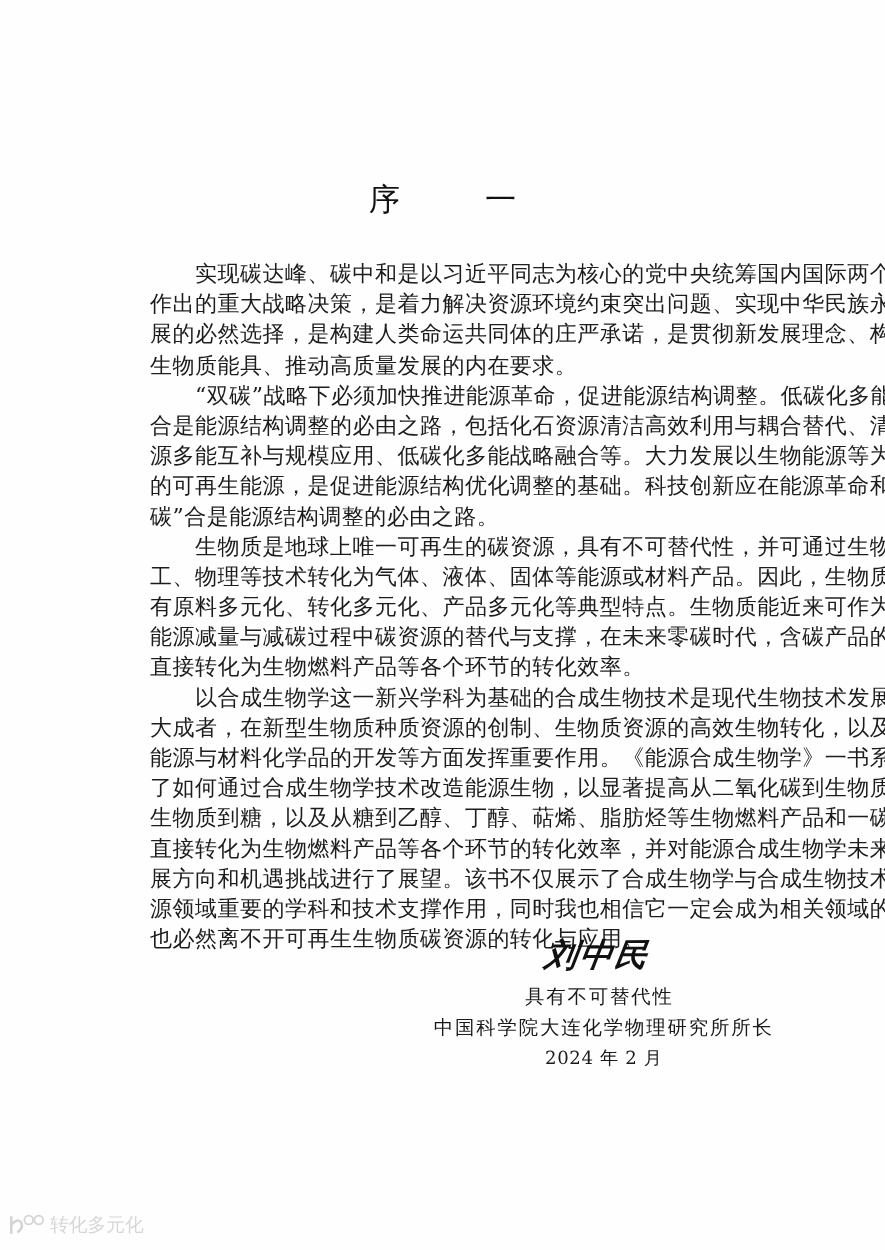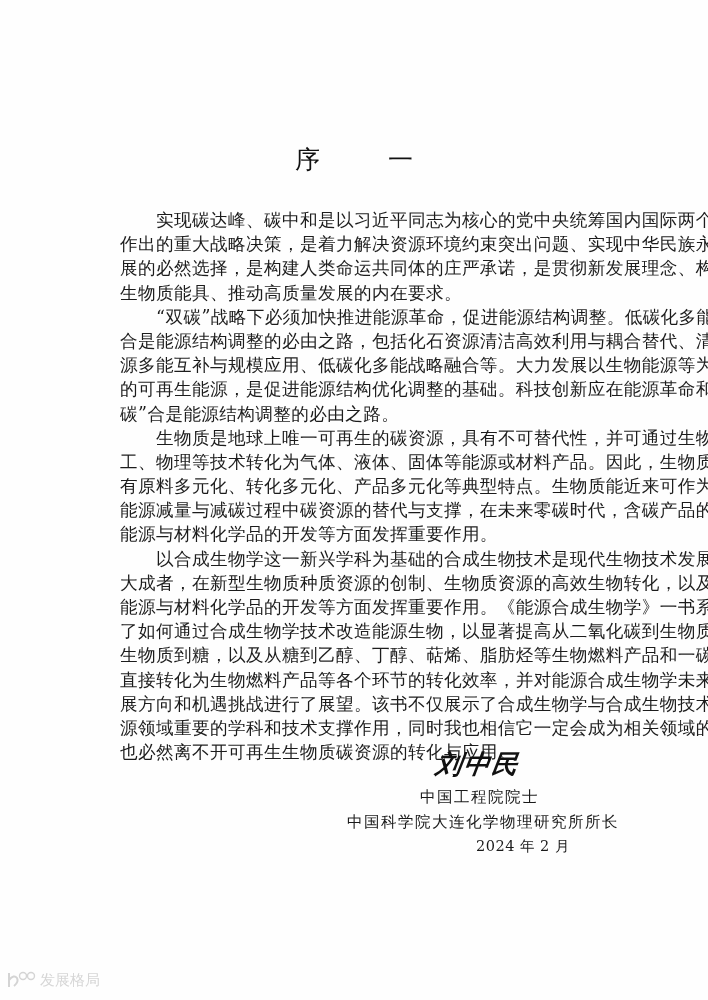--- a/index.html
+++ b/index.html
@@ -78,21 +78,20 @@
       letter-spacing: 1.5px;
       white-space: nowrap;
     }
     .sig-title1 { left: 420px; top: 42px; }
     .sig-title2 { left: 347px; top: 67px; text-align: center; }
     .sig-date {
       left: 436px; top: 92px;
       font-family: "DejaVu Serif", "Liberation Serif", serif;
       font-size: 14.5px;
       letter-spacing: 0.5px;
-      margin-left: 40px;
     }
     .watermark {
       position: absolute;
       left: 6px;
       top: 970px;
       display: flex;
       align-items: center;
       gap: 4px;
       color: #d6d6d6;
       font-family: "DejaVu Sans", sans-serif;
@@ -124,44 +123,44 @@
     <div class="line indent">“双碳”战略下必须加快推进能源革命，促进能源结构调整。低碳化多能融</div>
     <div class="line">合是能源结构调整的必由之路，包括化石资源清洁高效利用与耦合替代、清洁能</div>
     <div class="line">源多能互补与规模应用、低碳化多能战略融合等。大力发展以生物能源等为代表</div>
     <div class="line">的可再生能源，是促进能源结构优化调整的基础。科技创新应在能源革命和“双</div>
     <div class="line">碳”合是能源结构调整的必由之路。</div>
 
     <div class="line indent">生物质是地球上唯一可再生的碳资源，具有不可替代性，并可通过生物、化</div>
     <div class="line">工、物理等技术转化为气体、液体、固体等能源或材料产品。因此，生物质能具</div>
     <div class="line">有原料多元化、转化多元化、产品多元化等典型特点。生物质能近来可作为化石</div>
     <div class="line">能源减量与减碳过程中碳资源的替代与支撑，在未来零碳时代，含碳产品的生产</div>
-    <div class="line">能源与材料化学品的开发等方面发挥重要作用。</div>
+    <div class="line">直接转化为生物燃料产品等各个环节的转化效率。</div>
 
     <div class="line indent">以合成生物学这一新兴学科为基础的合成生物技术是现代生物技术发展的集</div>
     <div class="line">大成者，在新型生物质种质资源的创制、生物质资源的高效生物转化，以及生物</div>
     <div class="line">能源与材料化学品的开发等方面发挥重要作用。《能源合成生物学》一书系统总结</div>
     <div class="line">了如何通过合成生物学技术改造能源生物，以显著提高从二氧化碳到生物质、从</div>
     <div class="line">生物质到糖，以及从糖到乙醇、丁醇、萜烯、脂肪烃等生物燃料产品和一碳资源</div>
     <div class="line">直接转化为生物燃料产品等各个环节的转化效率，并对能源合成生物学未来的发</div>
     <div class="line">展方向和机遇挑战进行了展望。该书不仅展示了合成生物学与合成生物技术在能</div>
     <div class="line">源领域重要的学科和技术支撑作用，同时我也相信它一定会成为相关领域的科研</div>
     <div class="line">也必然离不开可再生生物质碳资源的转化与应用。</div>
   </div>
 
   <div class="signature-block">
     <div class="sig-name">刘中民</div>
-    <div class="sig-line sig-title1">中国工程院院士</div>
+    <div class="sig-line sig-title1">具有不可替代性</div>
     <div class="sig-line sig-title2">中国科学院大连化学物理研究所所长</div>
     <div class="sig-line sig-date">2024 年 2 月</div>
   </div>
 
   <div class="watermark">
     <span class="wm-logo">
       <svg width="30" height="20" viewBox="0 0 30 20">
         <path d="M3 3 L3 17 M3 10 Q8 4 11 8 Q13 12 8 16" stroke="#d4d4d4" stroke-width="2" fill="none"></path>
         <circle cx="17" cy="6" r="3.5" stroke="#d4d4d4" stroke-width="1.4" fill="none"></circle>
         <circle cx="25" cy="6" r="3.5" stroke="#d4d4d4" stroke-width="1.4" fill="none"></circle>
       </svg>
     </span>
-    <span>发展格局</span>
+    <span>转化多元化</span>
   </div>
 
 </div>
 
 </body></html>

